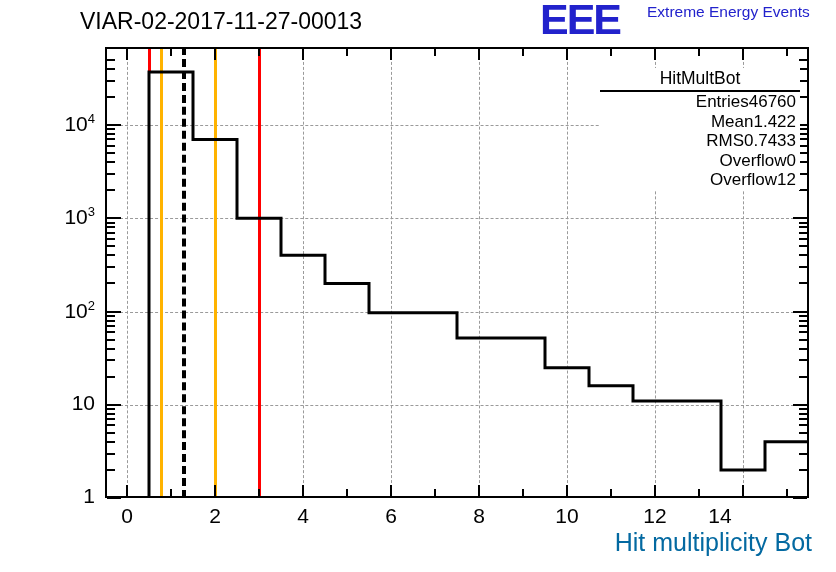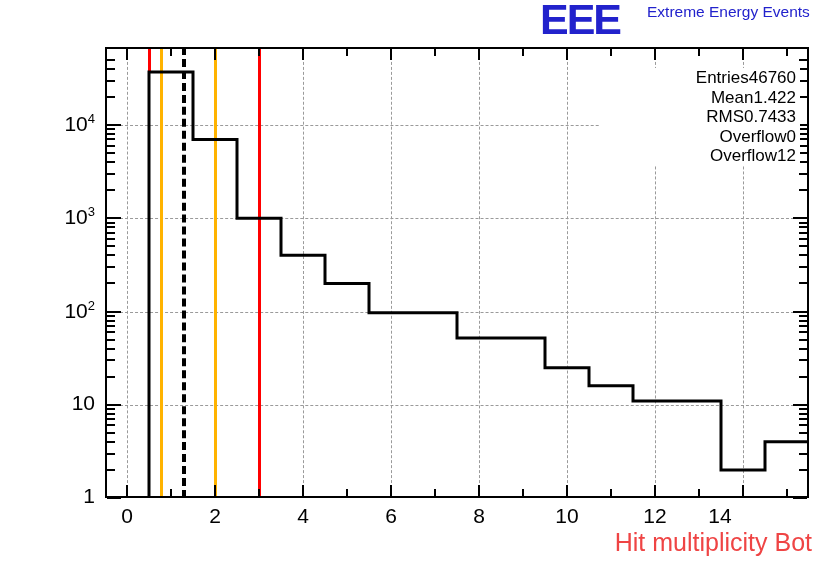--- a/index.html
+++ b/index.html
@@ -56,21 +56,21 @@
   .ylab{
     position:absolute;right:0;font-size:21px;color:#000;text-align:right;
     white-space:nowrap;
   }
   .ylab sup{font-size:13px;vertical-align:super;}
   .xlab{
     position:absolute;font-size:21px;color:#000;text-align:center;
     white-space:nowrap;
   }
   .xtitle{
-    position:absolute;right:24px;top:528px;font-size:25px;color:#ef4444;
+    position:absolute;right:24px;top:528px;font-size:25px;color:#0369a1;
     white-space:nowrap;
   }
 
   
   .stats{
     position:absolute;left:600px;top:68px;width:200px;
     background:#fff;font-size:17px;color:#000;
   }
   .stats .sthead{
     text-align:center;padding-bottom:1px;border-bottom:2px solid #000;
@@ -78,20 +78,21 @@
   }
   .strow{display:flex;justify-content:flex-end;padding:0px 4px;line-height:19.5px;}
   .strow .k{text-align:left;}
   .strow .v{text-align:right;}
 </style>
 </head>
 <body>
 
 <div id="root">
 
+  <div class="title">VIAR-02-2017-11-27-00013</div>
 
   <div class="logo">
     <div class="eee">EEE</div>
     <div class="l1">Extreme Energy Events</div>
   </div>
 
   <div class="plotarea" id="plotarea">
       <div class="gl glv" style="left: 22px;"></div>
       <div class="gl glv" style="left: 110px;"></div>
       <div class="gl glv" style="left: 198px;"></div>
@@ -244,20 +245,21 @@
       <div class="xlab" style="width: 60px; left: 361px; top: 504px;">6</div>
       <div class="xlab" style="width: 60px; left: 449px; top: 504px;">8</div>
       <div class="xlab" style="width: 60px; left: 537px; top: 504px;">10</div>
       <div class="xlab" style="width: 60px; left: 625px; top: 504px;">12</div>
       <div class="xlab" style="width: 60px; left: 690px; top: 504px;">14</div>
     </div>
 
   <div class="xtitle">Hit multiplicity Bot</div>
 
   <div class="stats">
+    <div class="sthead">HitMultBot</div>
     <div id="statrows">
         <div class="strow">
           <span class="k">Entries</span>
           <span class="v">46760</span>
         </div>
         <div class="strow">
           <span class="k">Mean</span>
           <span class="v">1.422</span>
         </div>
         <div class="strow">

